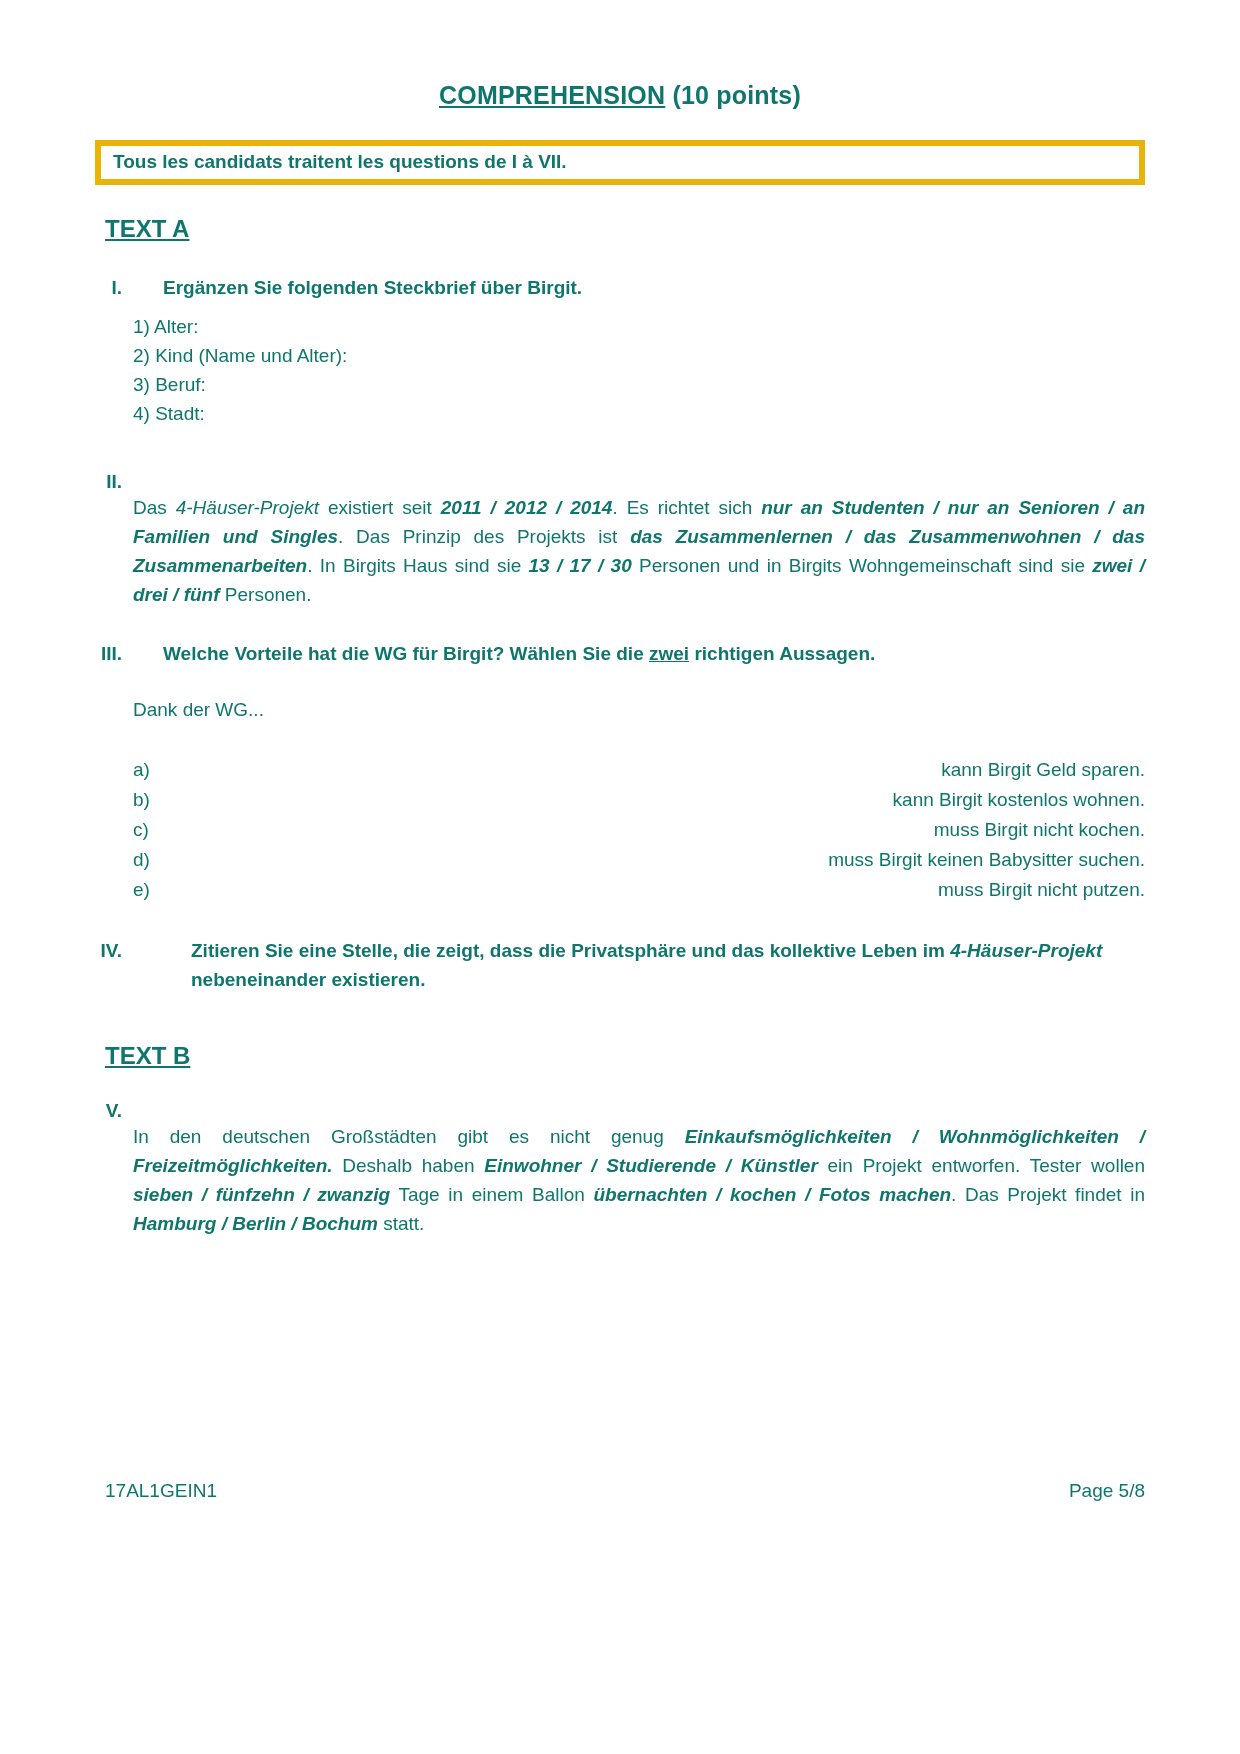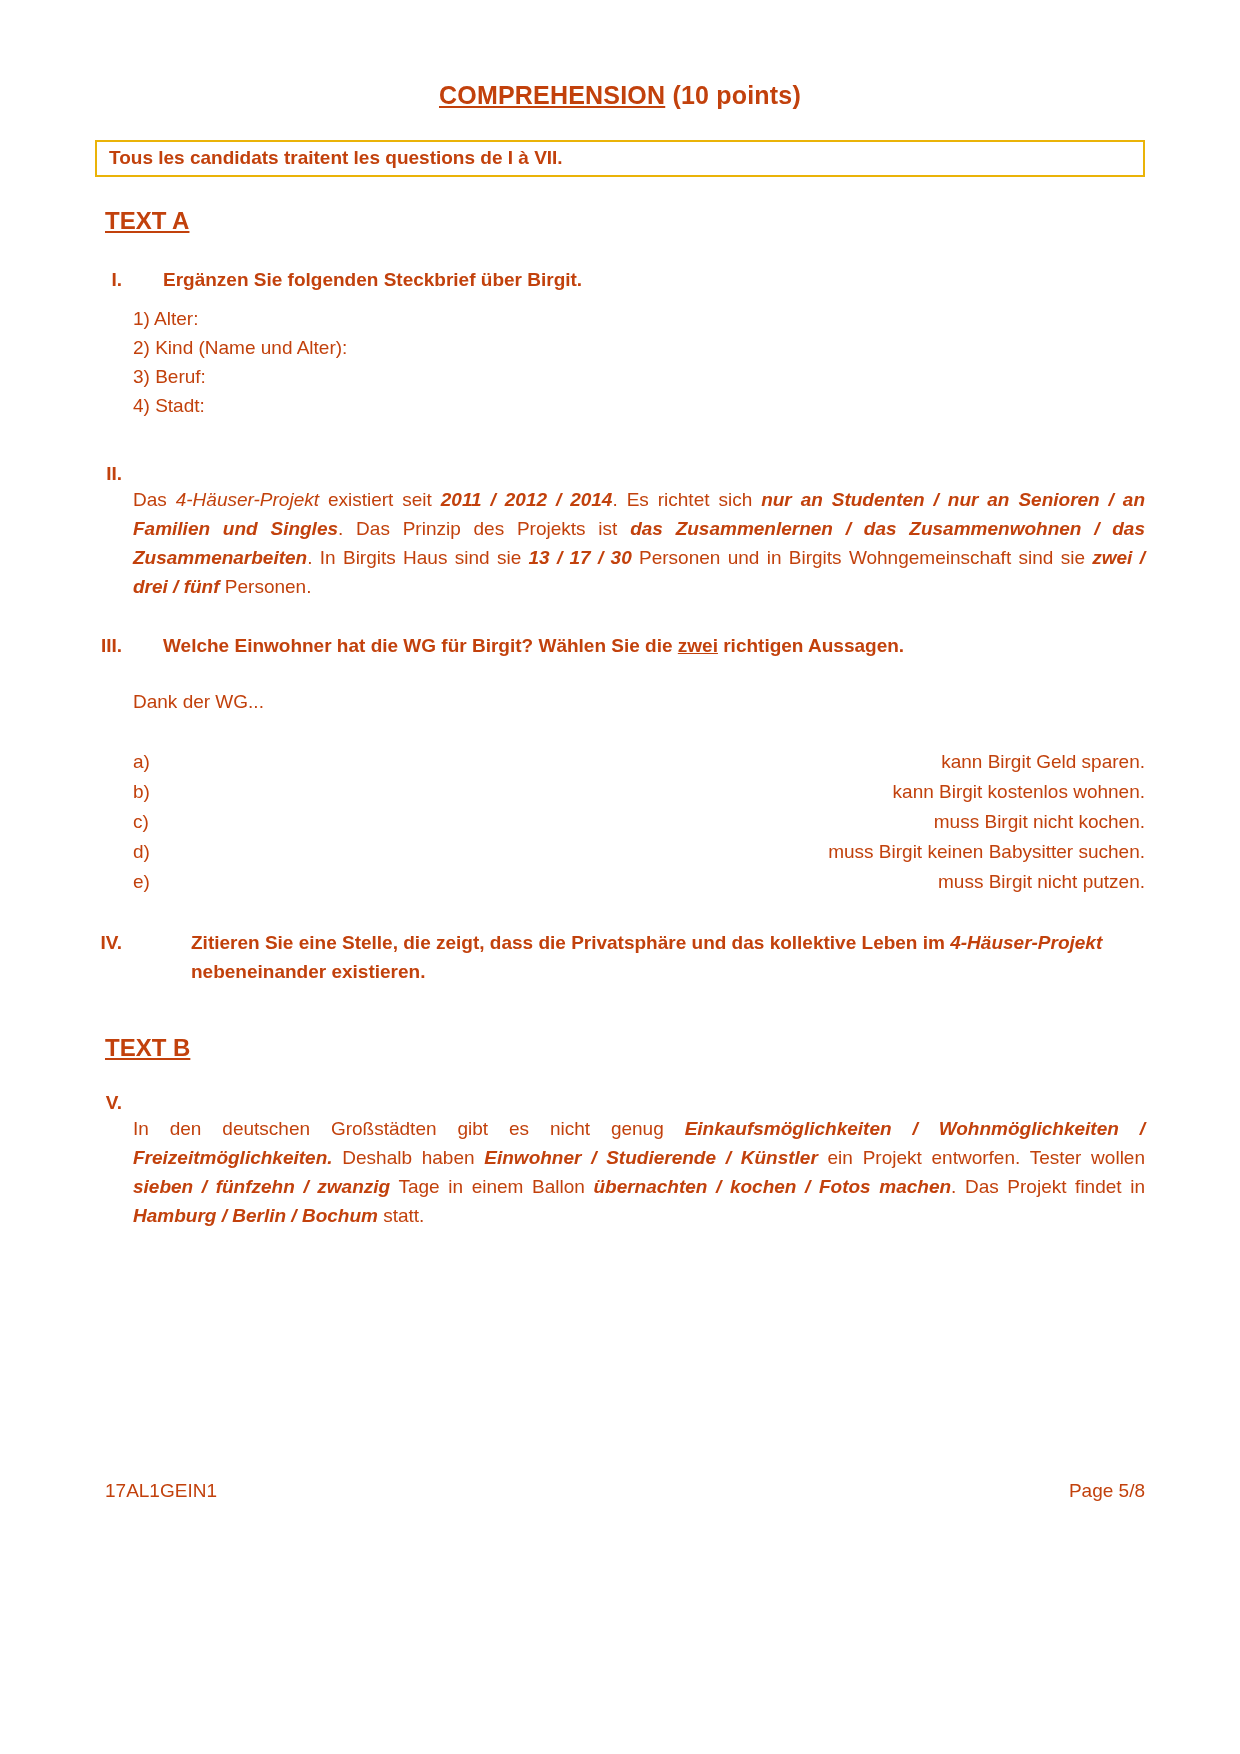--- a/index.html
+++ b/index.html
@@ -3,40 +3,40 @@
 <meta charset="utf-8">
 <style>
   * { margin: 0; padding: 0; box-sizing: border-box; }
   html, body { background: #ffffff; }
   .page {
     position: relative;
     width: 1240px;
     height: 1754px;
     margin: 0 auto;
     background: #ffffff;
-    color: #c2410c;
+    color: #0f766e;
     font-family: "Liberation Sans", "DejaVu Sans", sans-serif;
     font-size: 19px;
     line-height: 29px;
     overflow: hidden;
   }
   .content { padding: 80px 95px 0 95px; }
   .b { font-weight: bold; }
   .i { font-style: italic; }
   .u { text-decoration: underline; }
   h1.title {
     text-align: center;
     font-size: 25px;
     line-height: 30px;
     font-weight: bold;
     letter-spacing: 0.2px;
   }
   .box {
     margin-top: 30px;
-    border: 2px solid #eab308;
+    border: 6px solid #eab308;
     padding: 4px 12px 5px 12px;
     font-weight: bold;
     line-height: 24px;
   }
   .section-heading {
     margin-top: 29px;
     margin-left: 10px;
     font-weight: bold;
     font-size: 24px;
   }
@@ -110,21 +110,21 @@
     <div class="q q2">
       <div class="q-num">II.</div>
       <div class="q-body">
         <div class="para"><span>Das </span><span class="i">4-Häuser-Projekt</span><span> existiert seit </span><span class="b i">2011 / 2012 / 2014</span><span>. Es richtet sich </span><span class="b i">nur an Studenten / nur an Senioren / an Familien und Singles</span><span>. Das Prinzip des Projekts ist </span><span class="b i">das Zusammenlernen / das Zusammenwohnen / das Zusammenarbeiten</span><span>. In Birgits Haus sind sie </span><span class="b i">13 / 17 / 30</span><span> Personen und in Birgits Wohngemeinschaft sind sie </span><span class="b i">zwei / drei / fünf</span><span> Personen.</span></div>
       </div>
     </div>
 
     <div class="q q3">
       <div class="q-num">III.</div>
       <div class="q-body">
-        <div class="q-prompt"><span>Welche Einwohner hat die WG für Birgit? Wählen Sie die </span><span class="u">zwei</span><span> richtigen Aussagen.</span></div>
+        <div class="q-prompt"><span>Welche Vorteile hat die WG für Birgit? Wählen Sie die </span><span class="u">zwei</span><span> richtigen Aussagen.</span></div>
         <div class="intro-line">Dank der WG...</div>
         <div class="options">
           <div class="option-row">
             <div class="option-label">a)</div>
             <div class="option-text">kann Birgit Geld sparen.</div>
           </div>
           <div class="option-row">
             <div class="option-label">b)</div>
             <div class="option-text">kann Birgit kostenlos wohnen.</div>
           </div>

